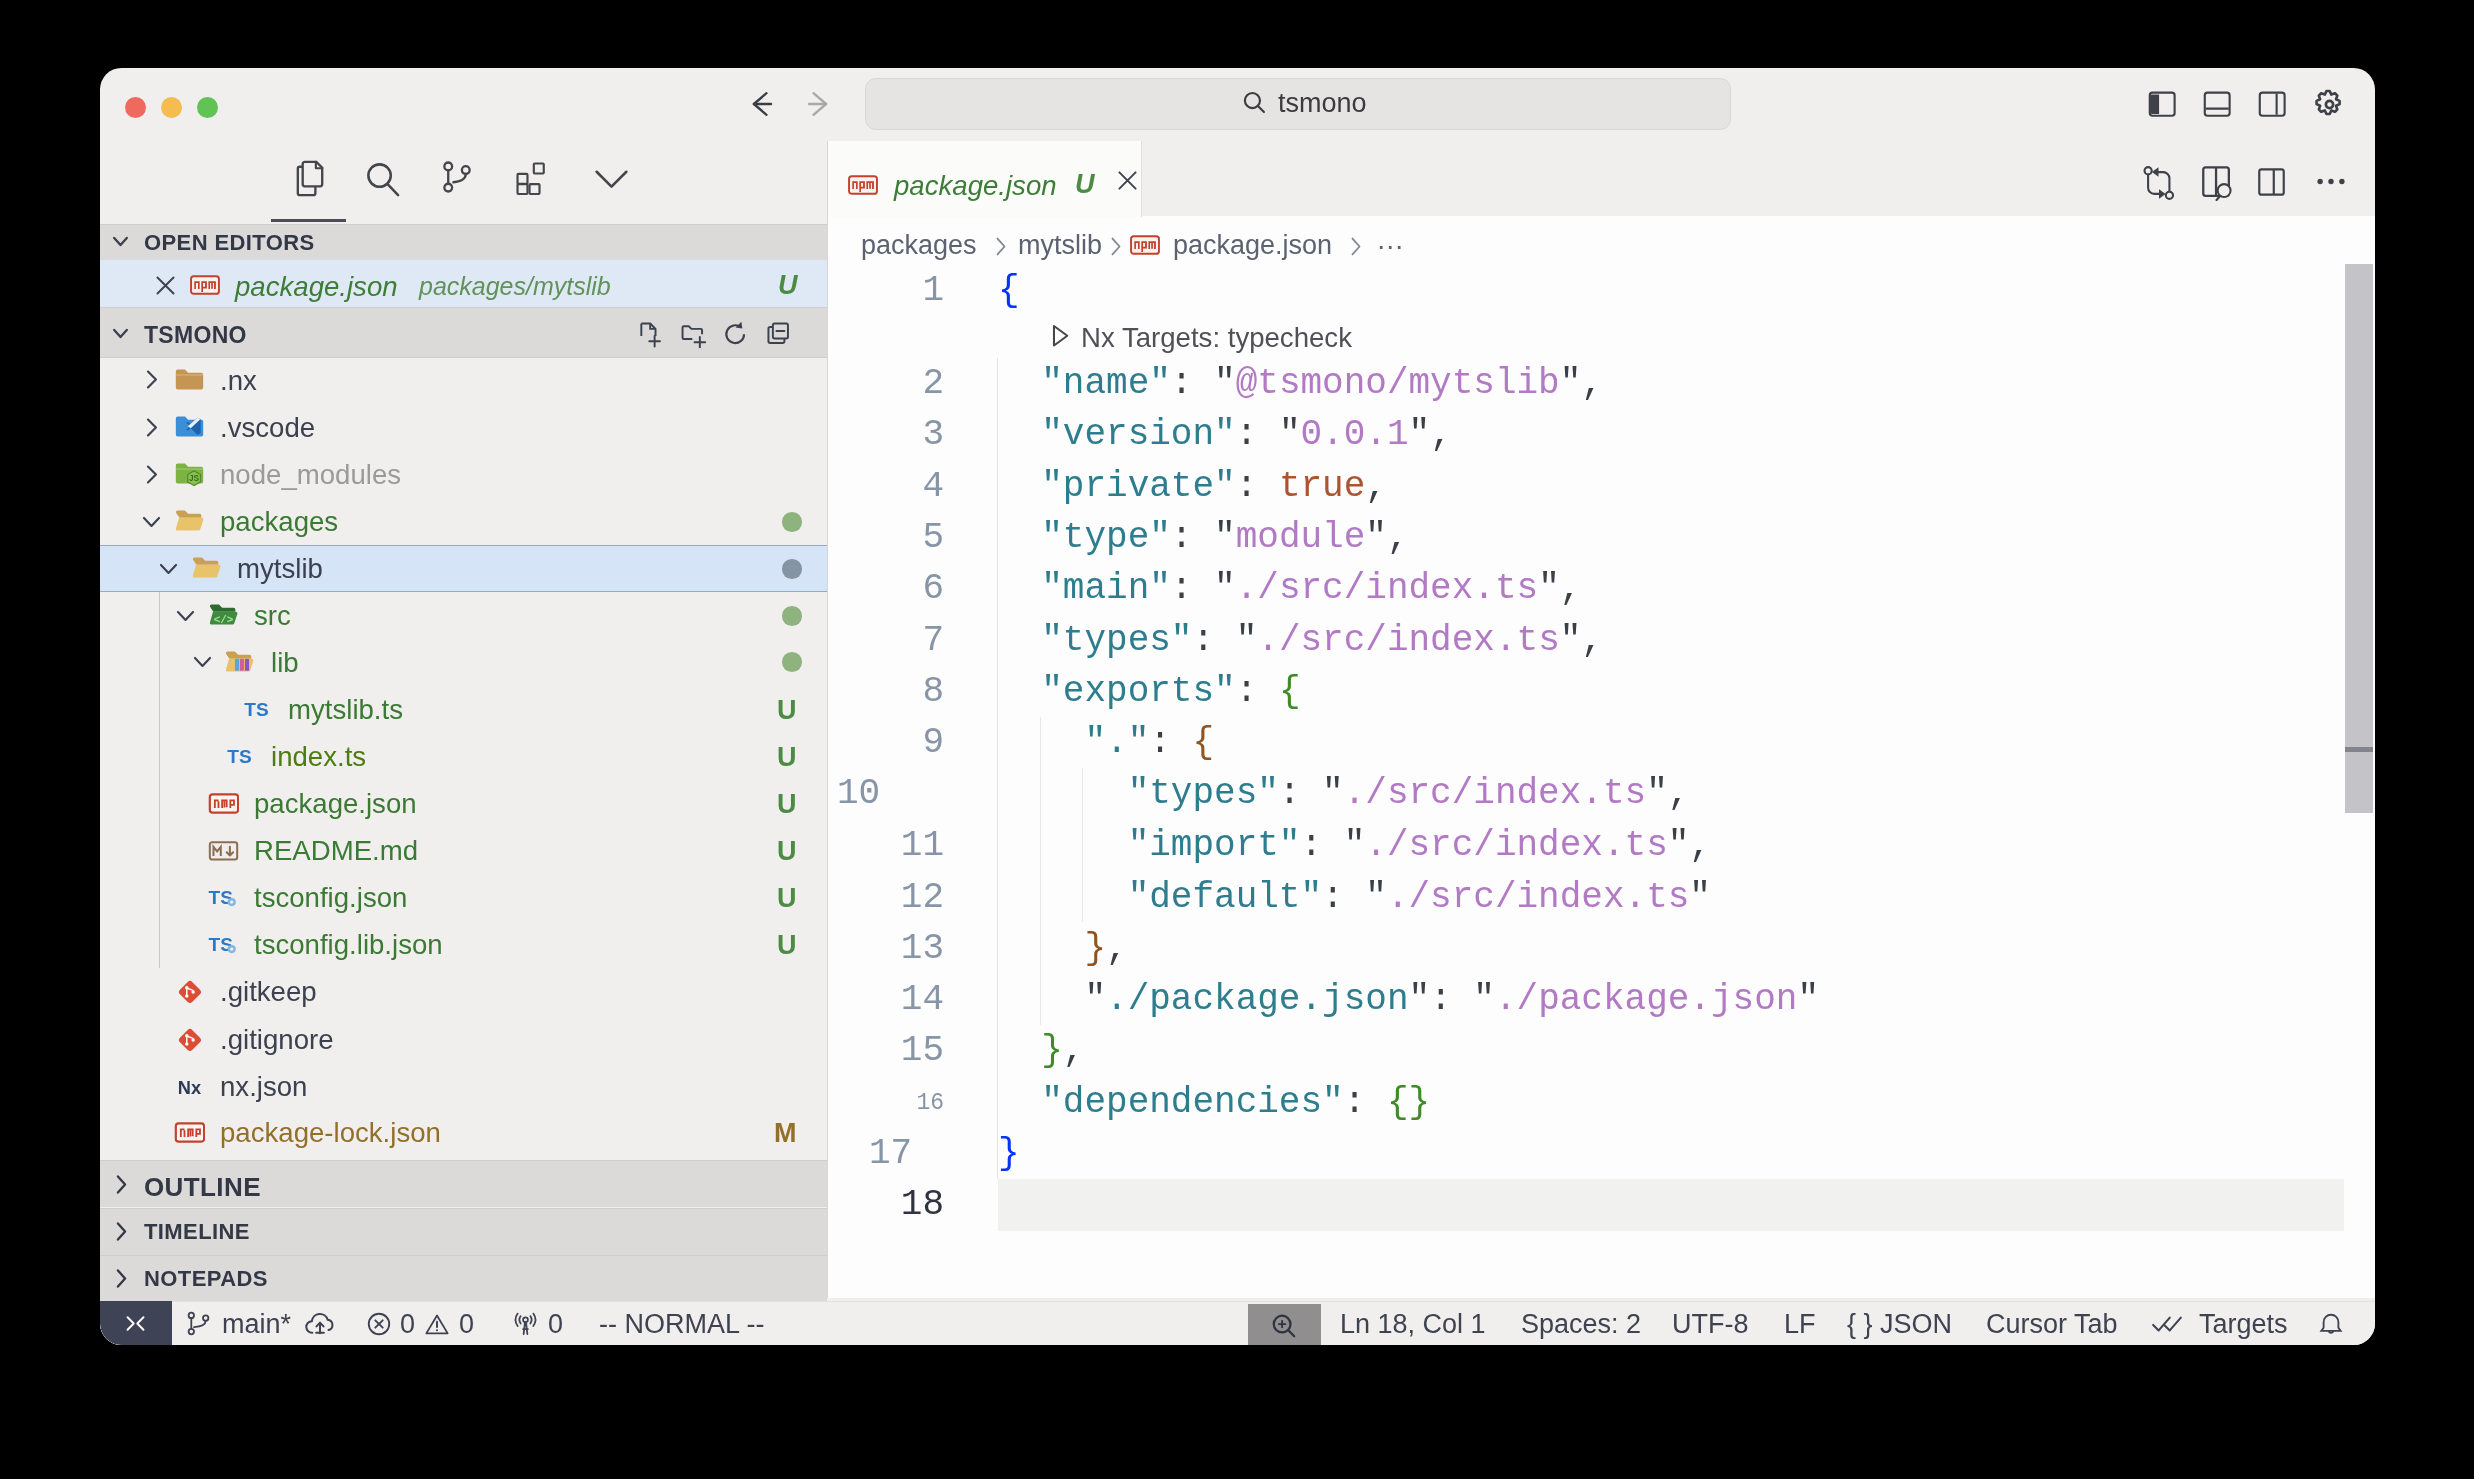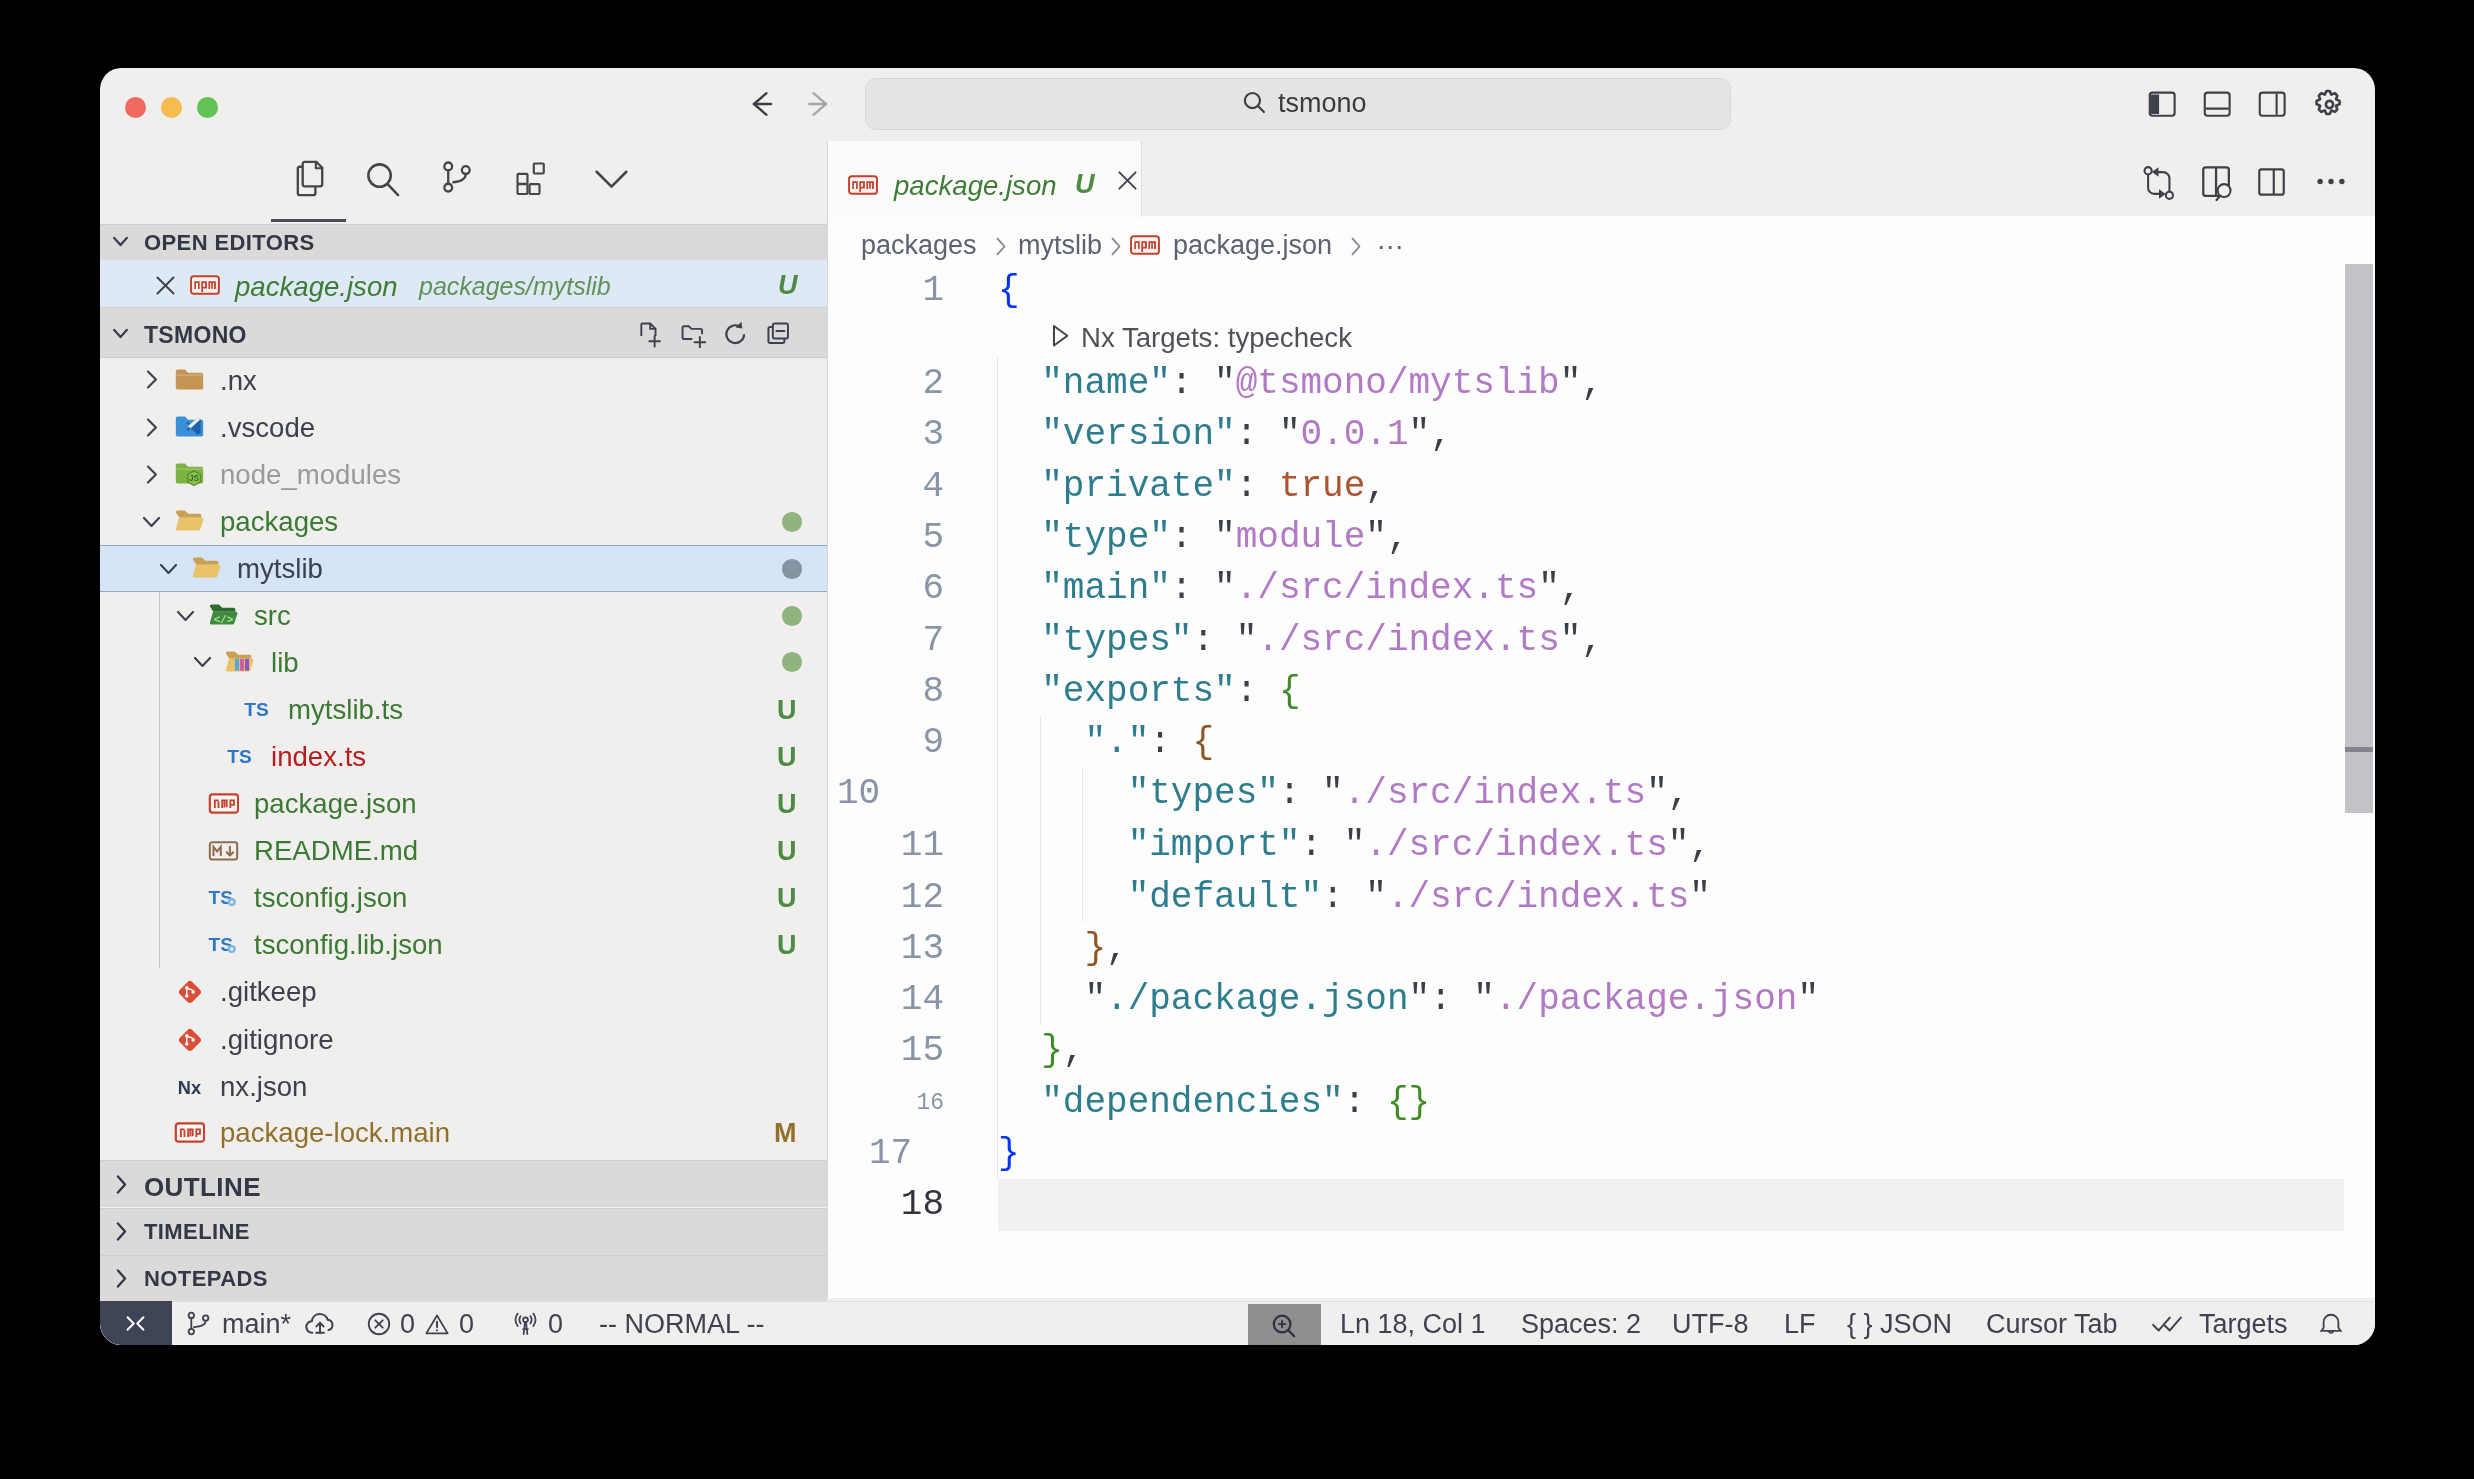--- a/index.html
+++ b/index.html
@@ -172,21 +172,21 @@
 <div style="position:absolute;left:171px;top:579px;font-size:27.6px;color:#3a7a33;white-space:nowrap">lib</div>
 <div style="position:absolute;left:682px;top:584px;width:19.6px;height:19.6px;border-radius:50%;background:#8fb37f"></div>
 <svg style="position:absolute;left:141px;top:626px" width="31" height="31" viewBox="0 0 34 34" fill="none">
       <text x="17" y="24" font-size="21" font-family="Liberation Sans" font-weight="bold" fill="#2d79c7" text-anchor="middle">TS</text>
     </svg>
 <div style="position:absolute;left:188px;top:626px;font-size:27.6px;color:#3a7a33;white-space:nowrap">mytslib.ts</div>
 <div style="position:absolute;left:677px;top:627px;font-size:27px;font-weight:bold;color:#4c8b44">U</div>
 <svg style="position:absolute;left:124px;top:673px" width="31" height="31" viewBox="0 0 34 34" fill="none">
       <text x="17" y="24" font-size="21" font-family="Liberation Sans" font-weight="bold" fill="#2d79c7" text-anchor="middle">TS</text>
     </svg>
-<div style="position:absolute;left:171px;top:673px;font-size:27.6px;color:#b91c1c;white-space:nowrap">index.ts</div>
+<div style="position:absolute;left:171px;top:673px;font-size:27.6px;color:#4d7c0f;white-space:nowrap">index.ts</div>
 <div style="position:absolute;left:677px;top:674px;font-size:27px;font-weight:bold;color:#4c8b44">U</div>
 <svg style="position:absolute;left:108px;top:720px" width="31" height="31" viewBox="0 0 34 34" fill="none">
       <rect x="2" y="7" width="31" height="20" rx="3" fill="#fdf4f2" stroke="#c2422e" stroke-width="2.4"></rect>
       <path d="M7.5 22 V13.5 h4 M11.5 22 V14.5 M15.5 22 V13.5 h5 v7.5 M18 14.5 V21.5 M24.5 22 V13.5 h4 v5 h-4" stroke="#c2422e" stroke-width="2" fill="none"></path>
     </svg>
 <div style="position:absolute;left:154px;top:720px;font-size:27.6px;color:#3a7a33;white-space:nowrap">package.json</div>
 <div style="position:absolute;left:677px;top:721px;font-size:27px;font-weight:bold;color:#4c8b44">U</div>
 <svg style="position:absolute;left:108px;top:767px" width="31" height="31" viewBox="0 0 34 34" fill="none">
       <rect x="2" y="8" width="30" height="19" rx="2.5" stroke="#8c6d4f" stroke-width="2.2" fill="none"></rect>
       <path d="M6 23 V13 l4 5 4-5 V23" stroke="#8c6d4f" stroke-width="2.2" fill="none"></path>
@@ -225,21 +225,21 @@
     </svg>
 <div style="position:absolute;left:120px;top:956px;font-size:27.6px;color:#3c4150;white-space:nowrap">.gitignore</div>
 <svg style="position:absolute;left:74px;top:1003px" width="31" height="31" viewBox="0 0 34 34" fill="none">
       <text x="17" y="25" font-size="20" font-family="Liberation Sans" font-weight="bold" fill="#2b3a55" text-anchor="middle">Nx</text>
     </svg>
 <div style="position:absolute;left:120px;top:1003px;font-size:27.6px;color:#3c4150;white-space:nowrap">nx.json</div>
 <svg style="position:absolute;left:74px;top:1049px" width="31" height="31" viewBox="0 0 34 34" fill="none">
       <rect x="2" y="7" width="31" height="20" rx="3" fill="#fdf4f2" stroke="#c2422e" stroke-width="2.4"></rect>
       <path d="M7.5 22 V13.5 h4 M11.5 22 V14.5 M15.5 22 V13.5 h5 v7.5 M18 14.5 V21.5 M24.5 22 V13.5 h4 v5 h-4" stroke="#c2422e" stroke-width="2" fill="none"></path>
     </svg>
-<div style="position:absolute;left:120px;top:1049px;font-size:27.6px;color:#93702a;white-space:nowrap">package-lock.main</div>
+<div style="position:absolute;left:120px;top:1049px;font-size:27.6px;color:#93702a;white-space:nowrap">package-lock.json</div>
 <div style="position:absolute;left:674px;top:1050px;font-size:27px;font-weight:bold;color:#93702a">M</div>
 <div style="position:absolute;left:59px;top:524px;width:1.3px;height:376px;background:#c9c8c7"></div>
 <div style="position:absolute;left:0px;top:1092px;width:727px;height:47px;background:#dbdad9;border-top:0.9px solid #cfcecd"></div>
 <svg style="position:absolute;left:9px;top:1104px" width="25" height="25" viewBox="0 0 28 28" fill="none">
       <path d="M10 5 L18 14 L10 23" stroke="#333846" stroke-width="2.6" stroke-linejoin="round" stroke-linecap="round"></path>
     </svg>
 <div style="position:absolute;left:44px;top:1104px;font-size:26px;font-weight:bold;color:#333846;letter-spacing:0.4px">OUTLINE</div>
 <div style="position:absolute;left:0px;top:1140px;width:727px;height:47px;background:#dbdad9;border-top:0.9px solid #cfcecd"></div>
 <svg style="position:absolute;left:9px;top:1151px" width="25" height="25" viewBox="0 0 28 28" fill="none">
       <path d="M10 5 L18 14 L10 23" stroke="#333846" stroke-width="2.6" stroke-linejoin="round" stroke-linecap="round"></path>

